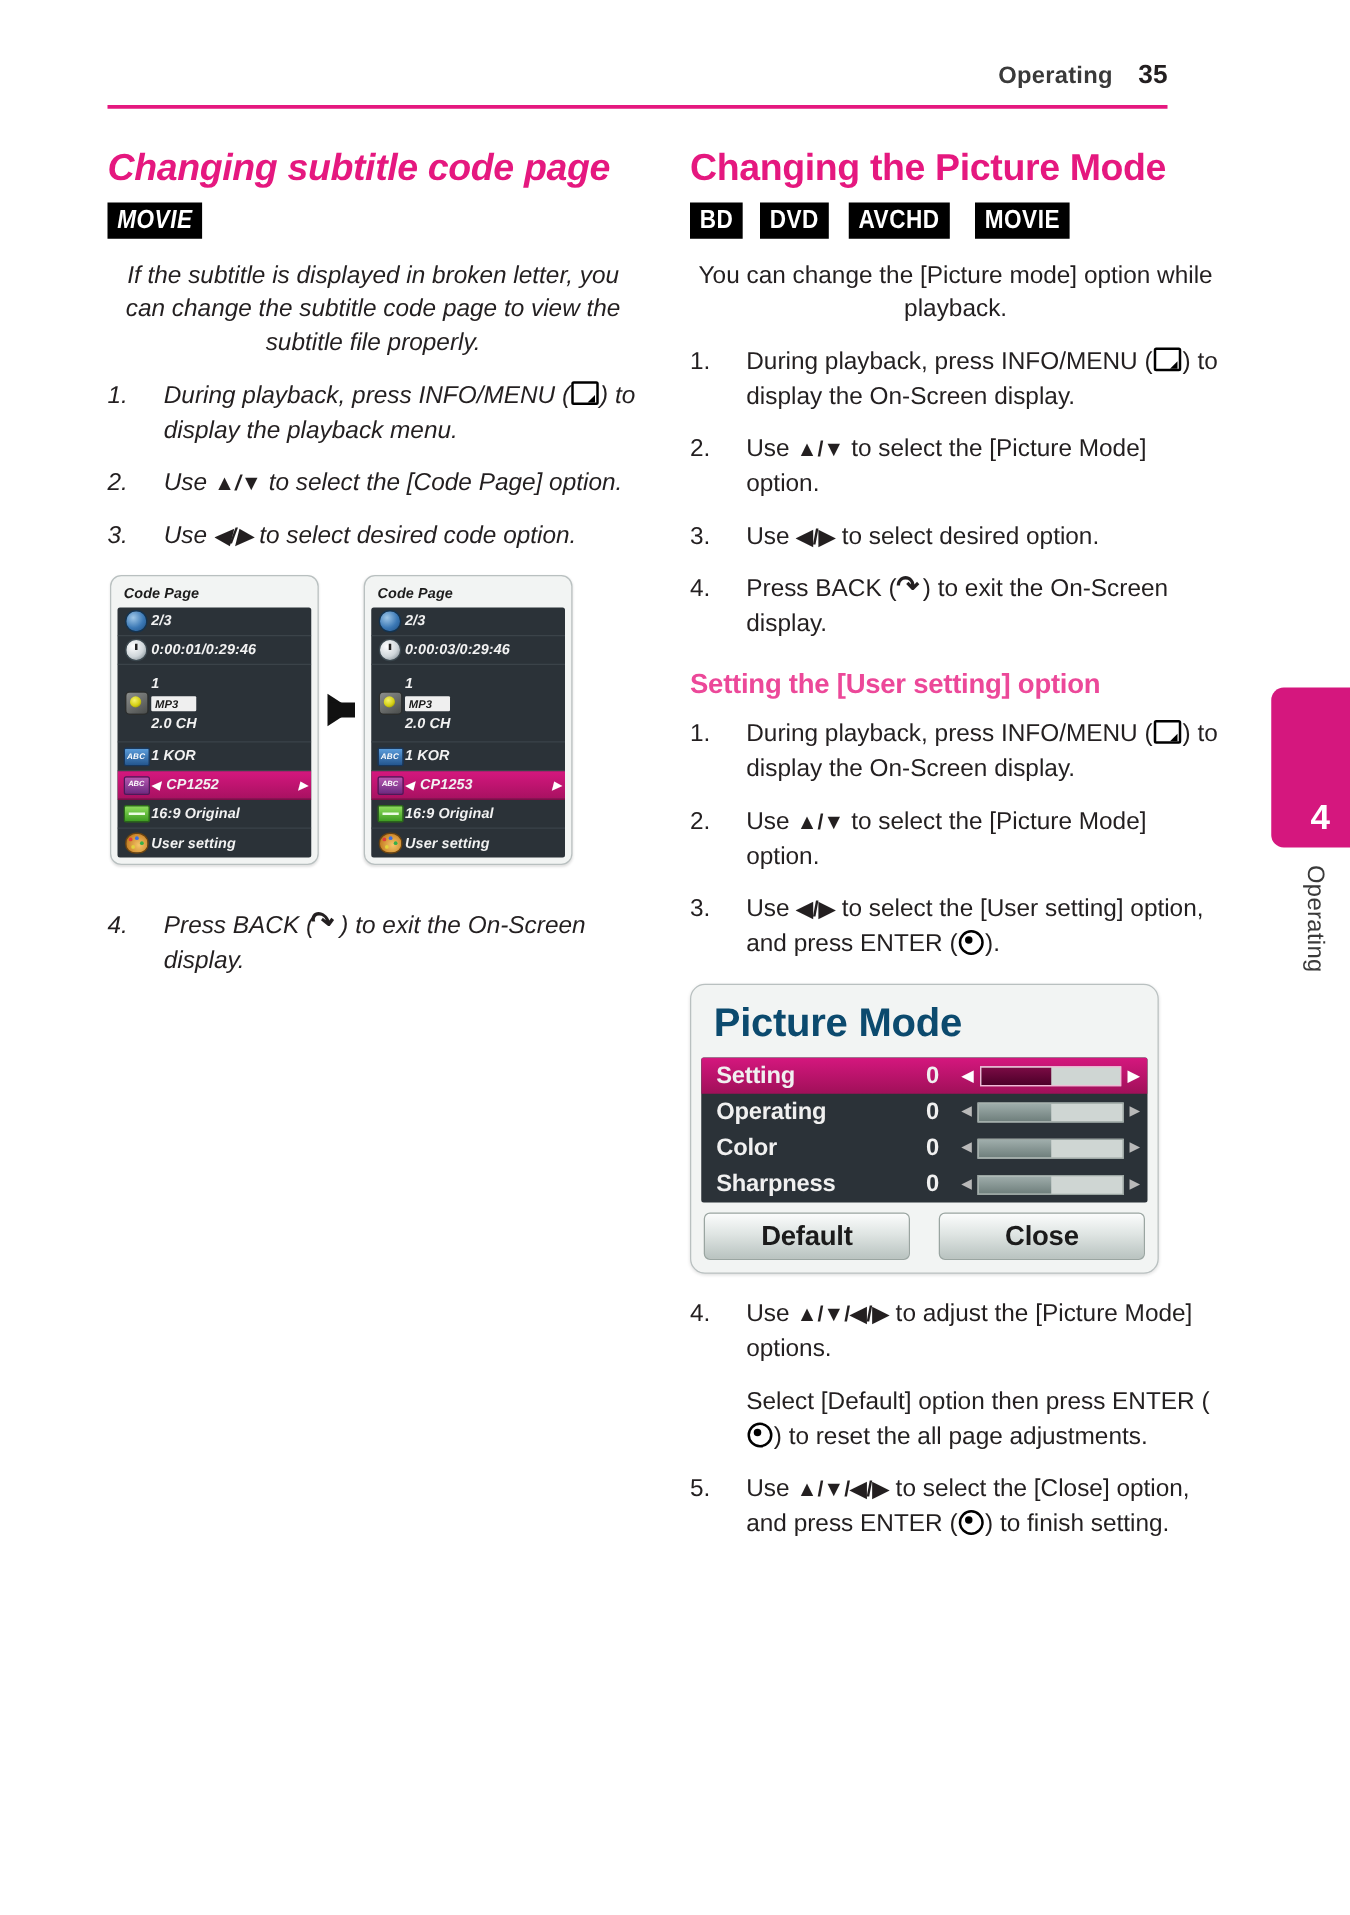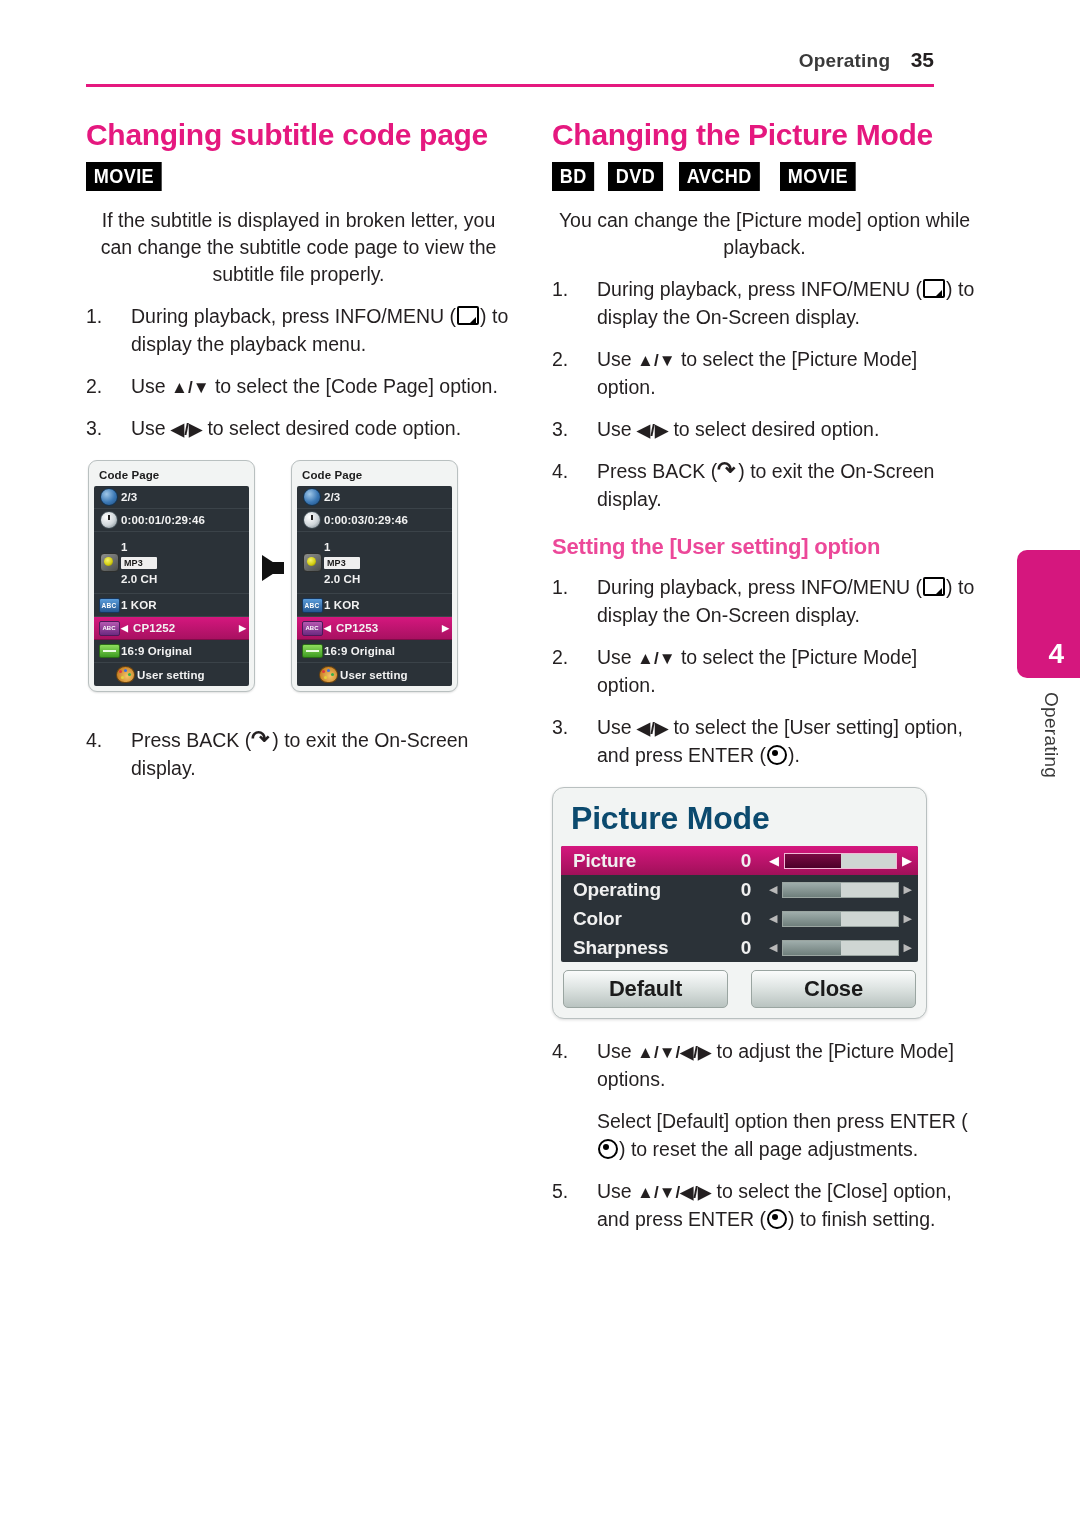--- a/index.html
+++ b/index.html
@@ -25,21 +25,21 @@
     font-size:21px; font-weight:bold; color:#231f20; margin-left:16px;
     display:inline-block;
   }
   .header-rule{
     position:absolute; left:86px; top:84px; width:848px; height:3px;
     background:#e5187f;
   }
 
   
   .col{position:absolute; top:118px; width:425px;}
-  .col-left{left:86px;}
+  .col-left{left:86px;font-style:italic;}
   .col-right{left:552px;}
 
   h1.sec-title{
     margin:0 0 10px 0;
     font-size:30px; line-height:34px;
     font-weight:bold;
     color:#e5187f;
     letter-spacing:-0.3px;
   }
 
@@ -147,21 +147,21 @@
   .osd-list{
     background:#2b3238; border-radius:2px; overflow:hidden;
   }
   .osd-item{
     display:flex; align-items:center;
     height:23px;
     border-bottom:1px solid #3b4349;
     padding:4px 3px;
     box-sizing:border-box;
   }
-  .osd-item:last-child{border-bottom:none;margin-left:16px;}
+  .osd-item:last-child{border-bottom:none;}
   .osd-item.tall{height:62px; align-items:center;}
   .osd-item.sel{
     background:linear-gradient(180deg,#d5177e 0%,#a81161 100%);
     border-bottom:1px solid #7e0c49;
   }
   .osd-ic{width:24px; flex:0 0 24px; display:flex; justify-content:center; align-items:center;}
   .osd-tx{
     font-size:11.5px; color:#f2f2f2; font-weight:bold;
     letter-spacing:.1px; display:flex; align-items:center; gap:5px; flex:1;
   }
@@ -515,21 +515,21 @@
       <span class="num">3.</span>
       <span>Use </span><span class="ar">◀/▶</span><span> to select the [User setting] option, and press ENTER (</span><span class="gl-enter"></span><span>).</span>
     </li>
   </ol>
 
   <div class="pm">
     <div class="pm-title">Picture Mode</div>
     <div class="pm-list">
 
       <div class="pm-row sel">
-        <span class="pm-lbl">Picture</span>
+        <span class="pm-lbl">Setting</span>
         <span class="pm-val">0</span>
         <span class="pm-bar-wrap">
           <span class="pm-arrow">◀</span>
           <span class="pm-bar">
               <span class="pm-fill" style="width: 50%;"></span>
             </span>
           <span class="pm-arrow">▶</span>
         </span>
       </div>
 

